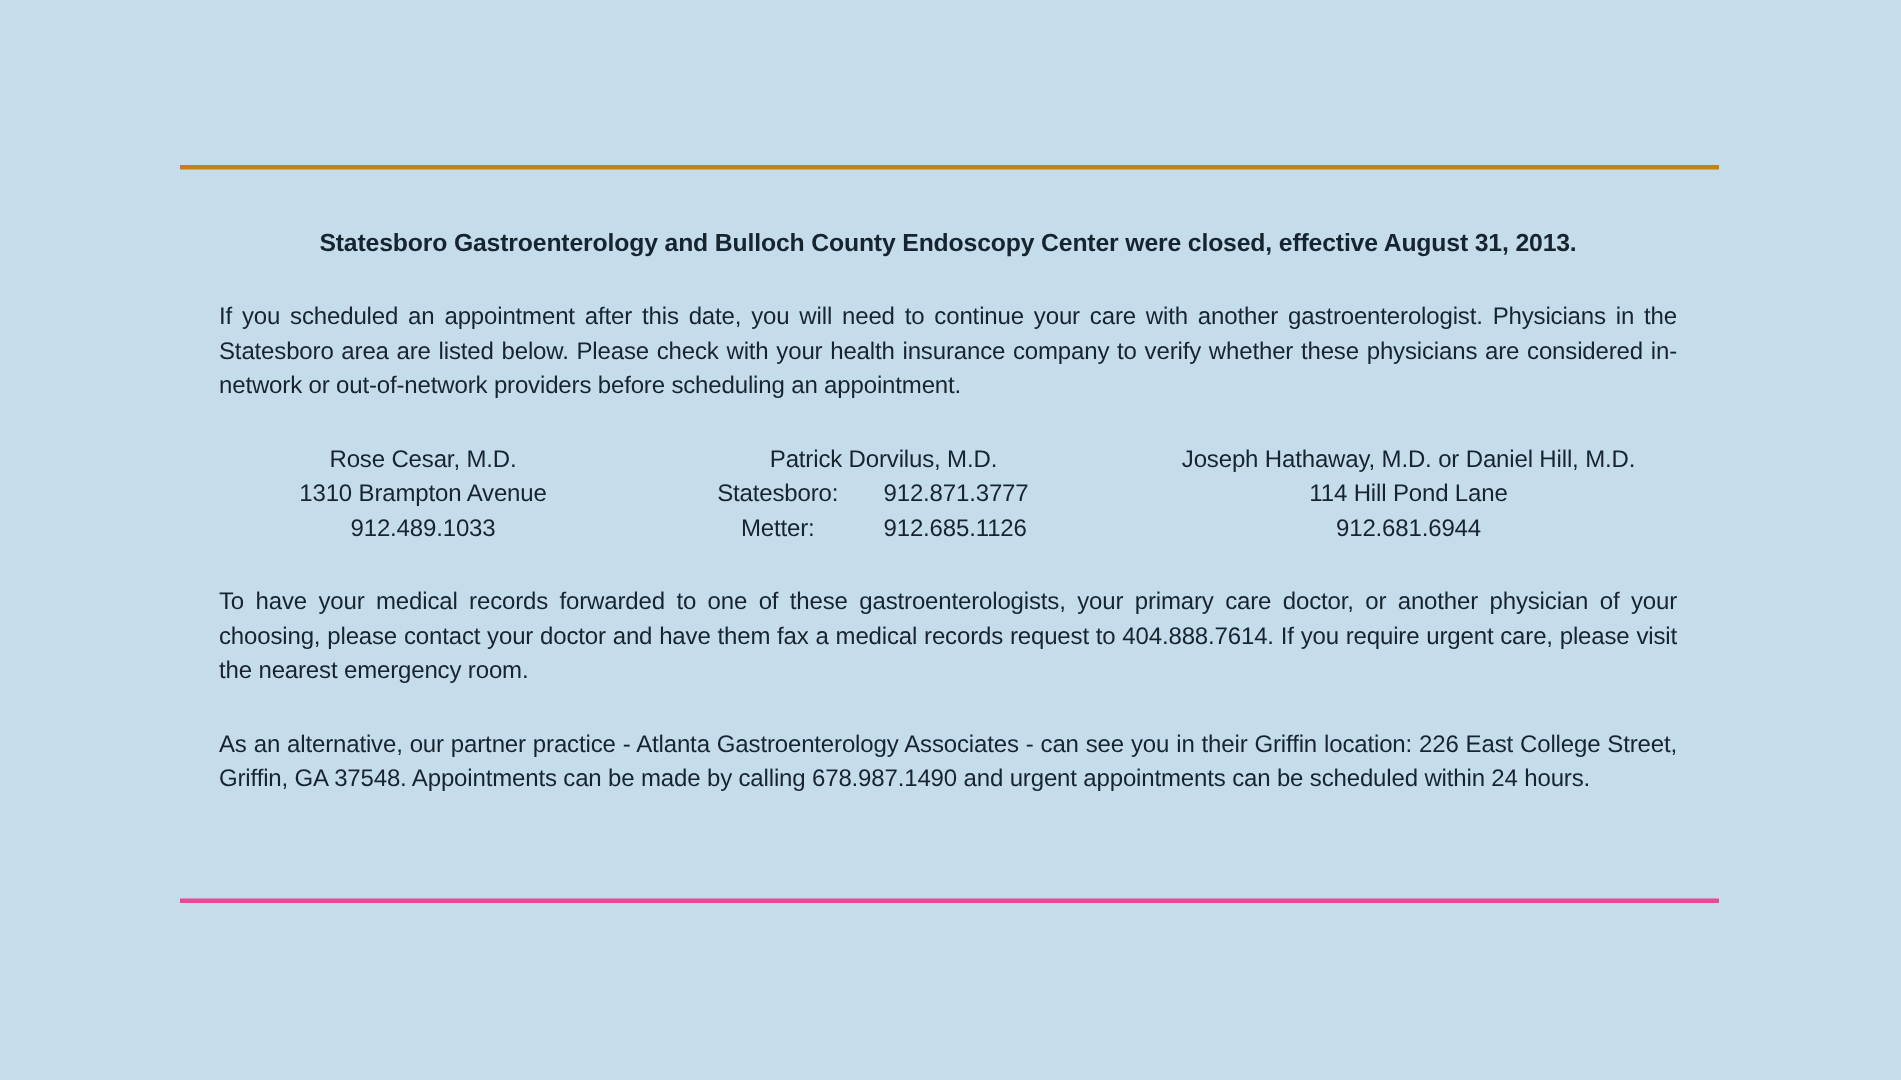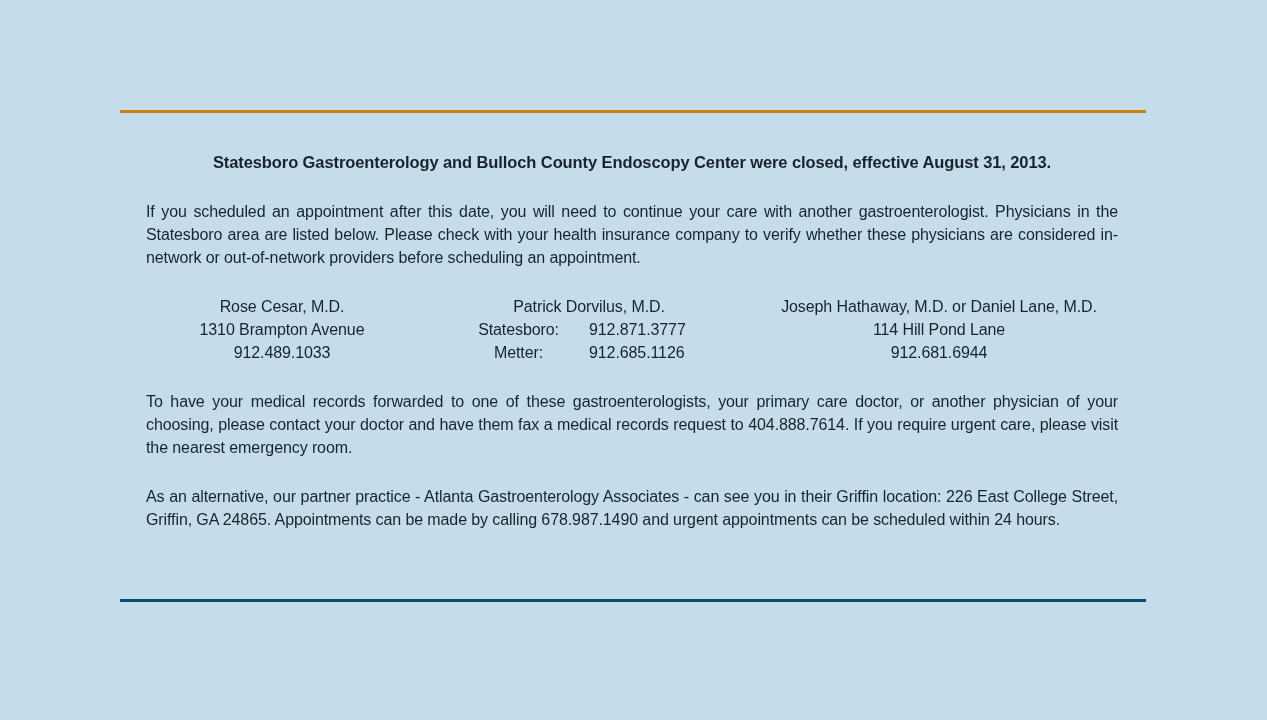--- a/index.html
+++ b/index.html
@@ -11,21 +11,21 @@
     color: #16242f;
     overflow: hidden;
   }
   .notice-panel {
     position: absolute;
     left: 120px;
     top: 110px;
     width: 1026px;
     height: 492px;
     border-top: 3px solid #c8810e;
-    border-bottom: 3px solid #0c4a6e;
+    border-bottom: 3px solid #ec4899;
   }
   .notice-content {
     padding: 38px 28px 0 26px;
     font-size: 16px;
     line-height: 23px;
     letter-spacing: -0.1px;
   }
   .notice-title {
     font-size: 16.5px;
     font-weight: bold;
@@ -81,25 +81,25 @@
           <span class="loc-label">Statesboro:</span>
           <span class="loc-phone">912.871.3777</span>
         </div>
         <div class="loc-line">
           <span class="loc-label">Metter:</span>
           <span class="loc-phone">912.685.1126</span>
         </div>
       </div>
 
       <div class="physician-col">
-        <div>Joseph Hathaway, M.D. or Daniel Lane, M.D.</div>
+        <div>Joseph Hathaway, M.D. or Daniel Hill, M.D.</div>
         <div>114 Hill Pond Lane</div>
         <div>912.681.6944</div>
       </div>
 
     </div>
 
     <p class="para">To have your medical records forwarded to one of these gastroenterologists, your primary care doctor, or another physician of your choosing, please contact your doctor and have them fax a medical records request to 404.888.7614. If you require urgent care, please visit the nearest emergency room.</p>
 
-    <p class="para">As an alternative, our partner practice - Atlanta Gastroenterology Associates - can see you in their Griffin location: 226 East College Street, Griffin, GA 24865. Appointments can be made by calling 678.987.1490 and urgent appointments can be scheduled within 24 hours.</p>
+    <p class="para">As an alternative, our partner practice - Atlanta Gastroenterology Associates - can see you in their Griffin location: 226 East College Street, Griffin, GA 37548. Appointments can be made by calling 678.987.1490 and urgent appointments can be scheduled within 24 hours.</p>
 
   </div>
 </div>
 
 </body></html>

